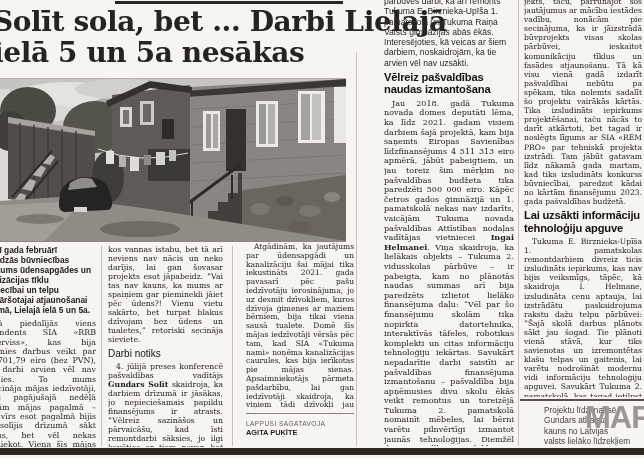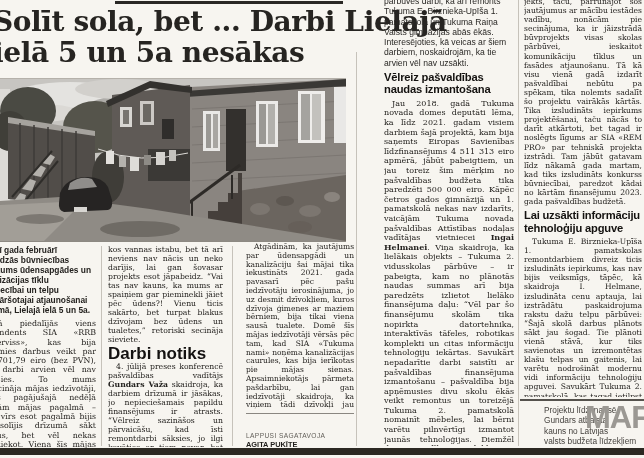--- a/index.html
+++ b/index.html
@@ -23,25 +23,25 @@
   
   .col{position:absolute;text-align:justify;overflow:hidden;}
   .body{margin:0;font-size:7.9px;line-height:9.3px;color:#24221f;}
   .indent{text-indent:8px;}
   .col1{left:-22px;top:245px;width:118px;height:203px;}
   .lead{margin:0 0 4px 0;font-family:"Liberation Sans",sans-serif;font-weight:bold;
         font-size:8.4px;line-height:10px;color:#24221f;text-align:left;}
   .col2{left:108px;top:245px;width:115px;height:202px;}
   .col2 .body{font-size:7.7px;line-height:9px;}
   .subhead-darbi{margin:3px 0 2px 0;font-family:"Liberation Sans",sans-serif;
-        font-size:17px;line-height:13px;color:#131110;text-align:left;font-weight:bold;}
+        font-size:10px;line-height:13px;color:#131110;text-align:left;font-weight:normal;}
   .col3{left:246px;top:243px;width:108px;height:166px;}
   .col3 .body{font-size:7.5px;line-height:8.8px;}
   .credit{position:absolute;left:246px;top:413px;width:108px;border-top:1px solid #8a8781;
-          padding-top:18px;font-family:"Liberation Sans",sans-serif;text-align:left;}
+          padding-top:6px;font-family:"Liberation Sans",sans-serif;text-align:left;}
   .credit-l1{font-size:6.6px;letter-spacing:0.4px;color:#615e58;}
   .credit-l2{font-size:7.4px;font-weight:bold;color:#201e1b;margin-top:1px;}
   .col4{left:384px;top:-4px;width:130px;height:450px;}
   .lead4{margin:0 0 3px 0;font-family:"Liberation Sans",sans-serif;font-size:8.6px;
          line-height:10.3px;color:#2a2825;text-align:left;}
   .subhead{margin:3px 0 3px 0;font-family:"Liberation Sans",sans-serif;font-weight:bold;
            font-size:11.2px;line-height:12.4px;letter-spacing:-0.2px;color:#141210;text-align:left;}
   .col4 .body{font-size:8px;line-height:9.6px;}
   .col5{left:524px;top:-3px;width:118px;height:400px;}
   .col5 .body{font-size:7.6px;line-height:9.1px;}
@@ -161,23 +161,23 @@
   <div class="vr" id="vr2"></div>
   <div class="vr" id="vr3"></div>
   <div class="vr" id="vr4"></div>
 
   <div class="col col1">
     <p class="lead">Jau šī gada februārī noslēdzās būvniecības iepirkums ūdensapgādes un kanalizācijas tīklu būvniecībai un telpu vienkāršotajai atjaunošanai Tukumā, Lielajā ielā 5 un 5a.</p>
     <p class="body indent">Tajā piedalījās viens pretendents SIA «RRB būvserviss», kas bija apņēmies darbus veikt par 195 701,79 eiro (bez PVN), taču darbi arvien vēl nav sākušies. To mums apliecināja mājas iedzīvotāji, kurus pagājušajā nedēļā satikām mājas pagalmā – kāds vīrs esot pagalmā bijis un solījis drīzumā sākt darbus, bet vēl nekas nenotiekot. Viena šīs mājas iedzīvotāja atzina, ka jau pirms mēneša visiem, kas te dzīvo, likts aizvākt mantas no telpas, kur ierī-</p>
   </div>
 
   <div class="col col2">
-    <p class="body">kos vannas istabu, bet tā arī neviens nav nācis un neko darījis, lai gan šovasar projekts esot jāpabeidz. “Vai tas nav kauns, ka mums ar spaiņiem gar pieminekli jāiet pēc ūdens?! Vienu ticis sakārto, bet turpat blakus dzīvojam bez ūdens un tualetes,” retoriski secināja sieviete.</p>
+    <p class="body">kos vannas istabu, bet tā arī neviens nav nācis un neko darījis, lai gan šovasar projekts esot jāpabeidz. “Vai tas nav kauns, ka mums ar spaiņiem gar pieminekli jāiet pēc ūdens?! Vienu vietu sakārto, bet turpat blakus dzīvojam bez ūdens un tualetes,” retoriski secināja sieviete.</p>
     <h3 class="subhead-darbi">Darbi notiks</h3>
-    <p class="body indent"><span>4. jūlijā preses konferencē pašvaldības vadītājs </span><strong>Gundars Važa</strong><span> skaidroja, ka darbiem drīzumā ir jāsākas, jo nepieciešamais papildu finansējums ir atrasts. “Vēlreiz sazināšos un pārvaicāšu, kad īsti remontdarbi sāksies, jo ilgi kavēties ar tiem nevar, bet tas, ka projekts tiks īstenots, ir skaidrs,” – tā priekšsēdētājs.</span></p>
+    <p class="body indent"><span>4. jūlijā preses konferencē pašvaldības vadītājs </span><strong>Gundars Solīt</strong><span> skaidroja, ka darbiem drīzumā ir jāsākas, jo nepieciešamais papildu finansējums ir atrasts. “Vēlreiz sazināšos un pārvaicāšu, kad īsti remontdarbi sāksies, jo ilgi kavēties ar tiem nevar, bet tas, ka projekts tiks īstenots, ir skaidrs,” – tā priekšsēdētājs.</span></p>
   </div>
 
   <div class="col col3">
     <p class="body indent"><span>Atgādinām, ka jautājums par ūdensapgādi un kanalizāciju šai mājai tika iekustināts 2021. gada pavasarī pēc pašu iedzīvotāju ierosinājuma, jo uz desmit dzīvokļiem, kuros dzīvoja ģimenes ar maziem bērniem, bija tikai viena sausā tualete. Domē šīs mājas iedzīvotāji vērsās pēc tam, kad SIA «Tukuma nami» noņēma kanalizācijas caurules, kas bija ierīkotas pie mājas sienas. Apsaimniekotājs pārmeta pašdarbību, lai gan iedzīvotāji skaidroja, ka viņiem tādi dzīvokļi jau tikuši ierādīti. Arī šobrīd pagalmā redzamas caurules, lai kaut kā pašu spēkiem risinātu notekūdeņu problēmu. </span></p>
   </div>
 
   <div class="credit">
     <div class="credit-l1">LAPPUSI SAGATAVOJA</div>
     <div class="credit-l2">AGITA PUĶĪTE</div>
   </div>
@@ -192,19 +192,19 @@
     <p class="body">jekts, taču, pārrunājot šos jautājumus ar mācību iestādes vadību, nonācām pie secinājuma, ka ir jāizstrādā būvprojekts visas skolas pārbūvei, ieskaitot komunikāciju tīklus un fasādes atjaunošanu. Tā kā visu vienā gadā izdarīt pašvaldībai nebūtu pa spēkam, tika nolemts sadalīt šo projektu vairākās kārtās. Tika izsludināts iepirkums projektēšanai, taču nācās to darīt atkārtoti, bet tagad ir noslēgts līgums ar SIA «REM PRO» par tehniskā projekta izstrādi. Tam jābūt gatavam līdz nākamā gada martam, kad tiks izsludināts konkurss būvniecībai, paredzot kādai no kārtām finansējumu 2023. gada pašvaldības budžetā.</p>
     <h2 class="subhead">Lai uzsākti informāciju tehnoloģiju apguve</h2>
     <p class="body indent"><span>Tukuma E. Birznieka-Upīša 1. pamatskolas remontdarbiem divreiz ticis izsludināts iepirkums, kas nav bijis veiksmīgs, tāpēc, kā skaidroja I. Helmane, izsludināta cenu aptauja, lai izstrādātu paskaidrojuma rakstu dažu telpu pārbūvei: “Šajā skolā darbus plānots sākt jau šogad. Tie plānoti vienā stāvā, kur tiks savienotas un izremontētas klašu telpas un gaitenis, lai varētu nodrošināt modernu vidi informāciju tehnoloģiju apguvei. Savukārt Tukuma 2. pamatskolā, kas tagad ietilpst valsts ģimnāzijā, bija plānots nomainīt mēbeles atsevišķos mācību kabinetos, taču šos darbus darīs tad, kad remontēs ģimnāzijas ēku.” </span></p>
   </div>
 
   <div class="funding-rule"></div>
   <div class="funding">
     <div>Projektu līdzfinansē</div>
     <div>Gundars atbalsta</div>
     <div>kauns no Latvijas</div>
-    <div>valsts budžeta līdzekļiem</div>
+    <div>valsts lielāko līdzekļiem</div>
   </div>
   <div class="maf">MAF</div>
 
   <div class="bottom-bar"></div>
 
 </div>
 
 </body></html>

